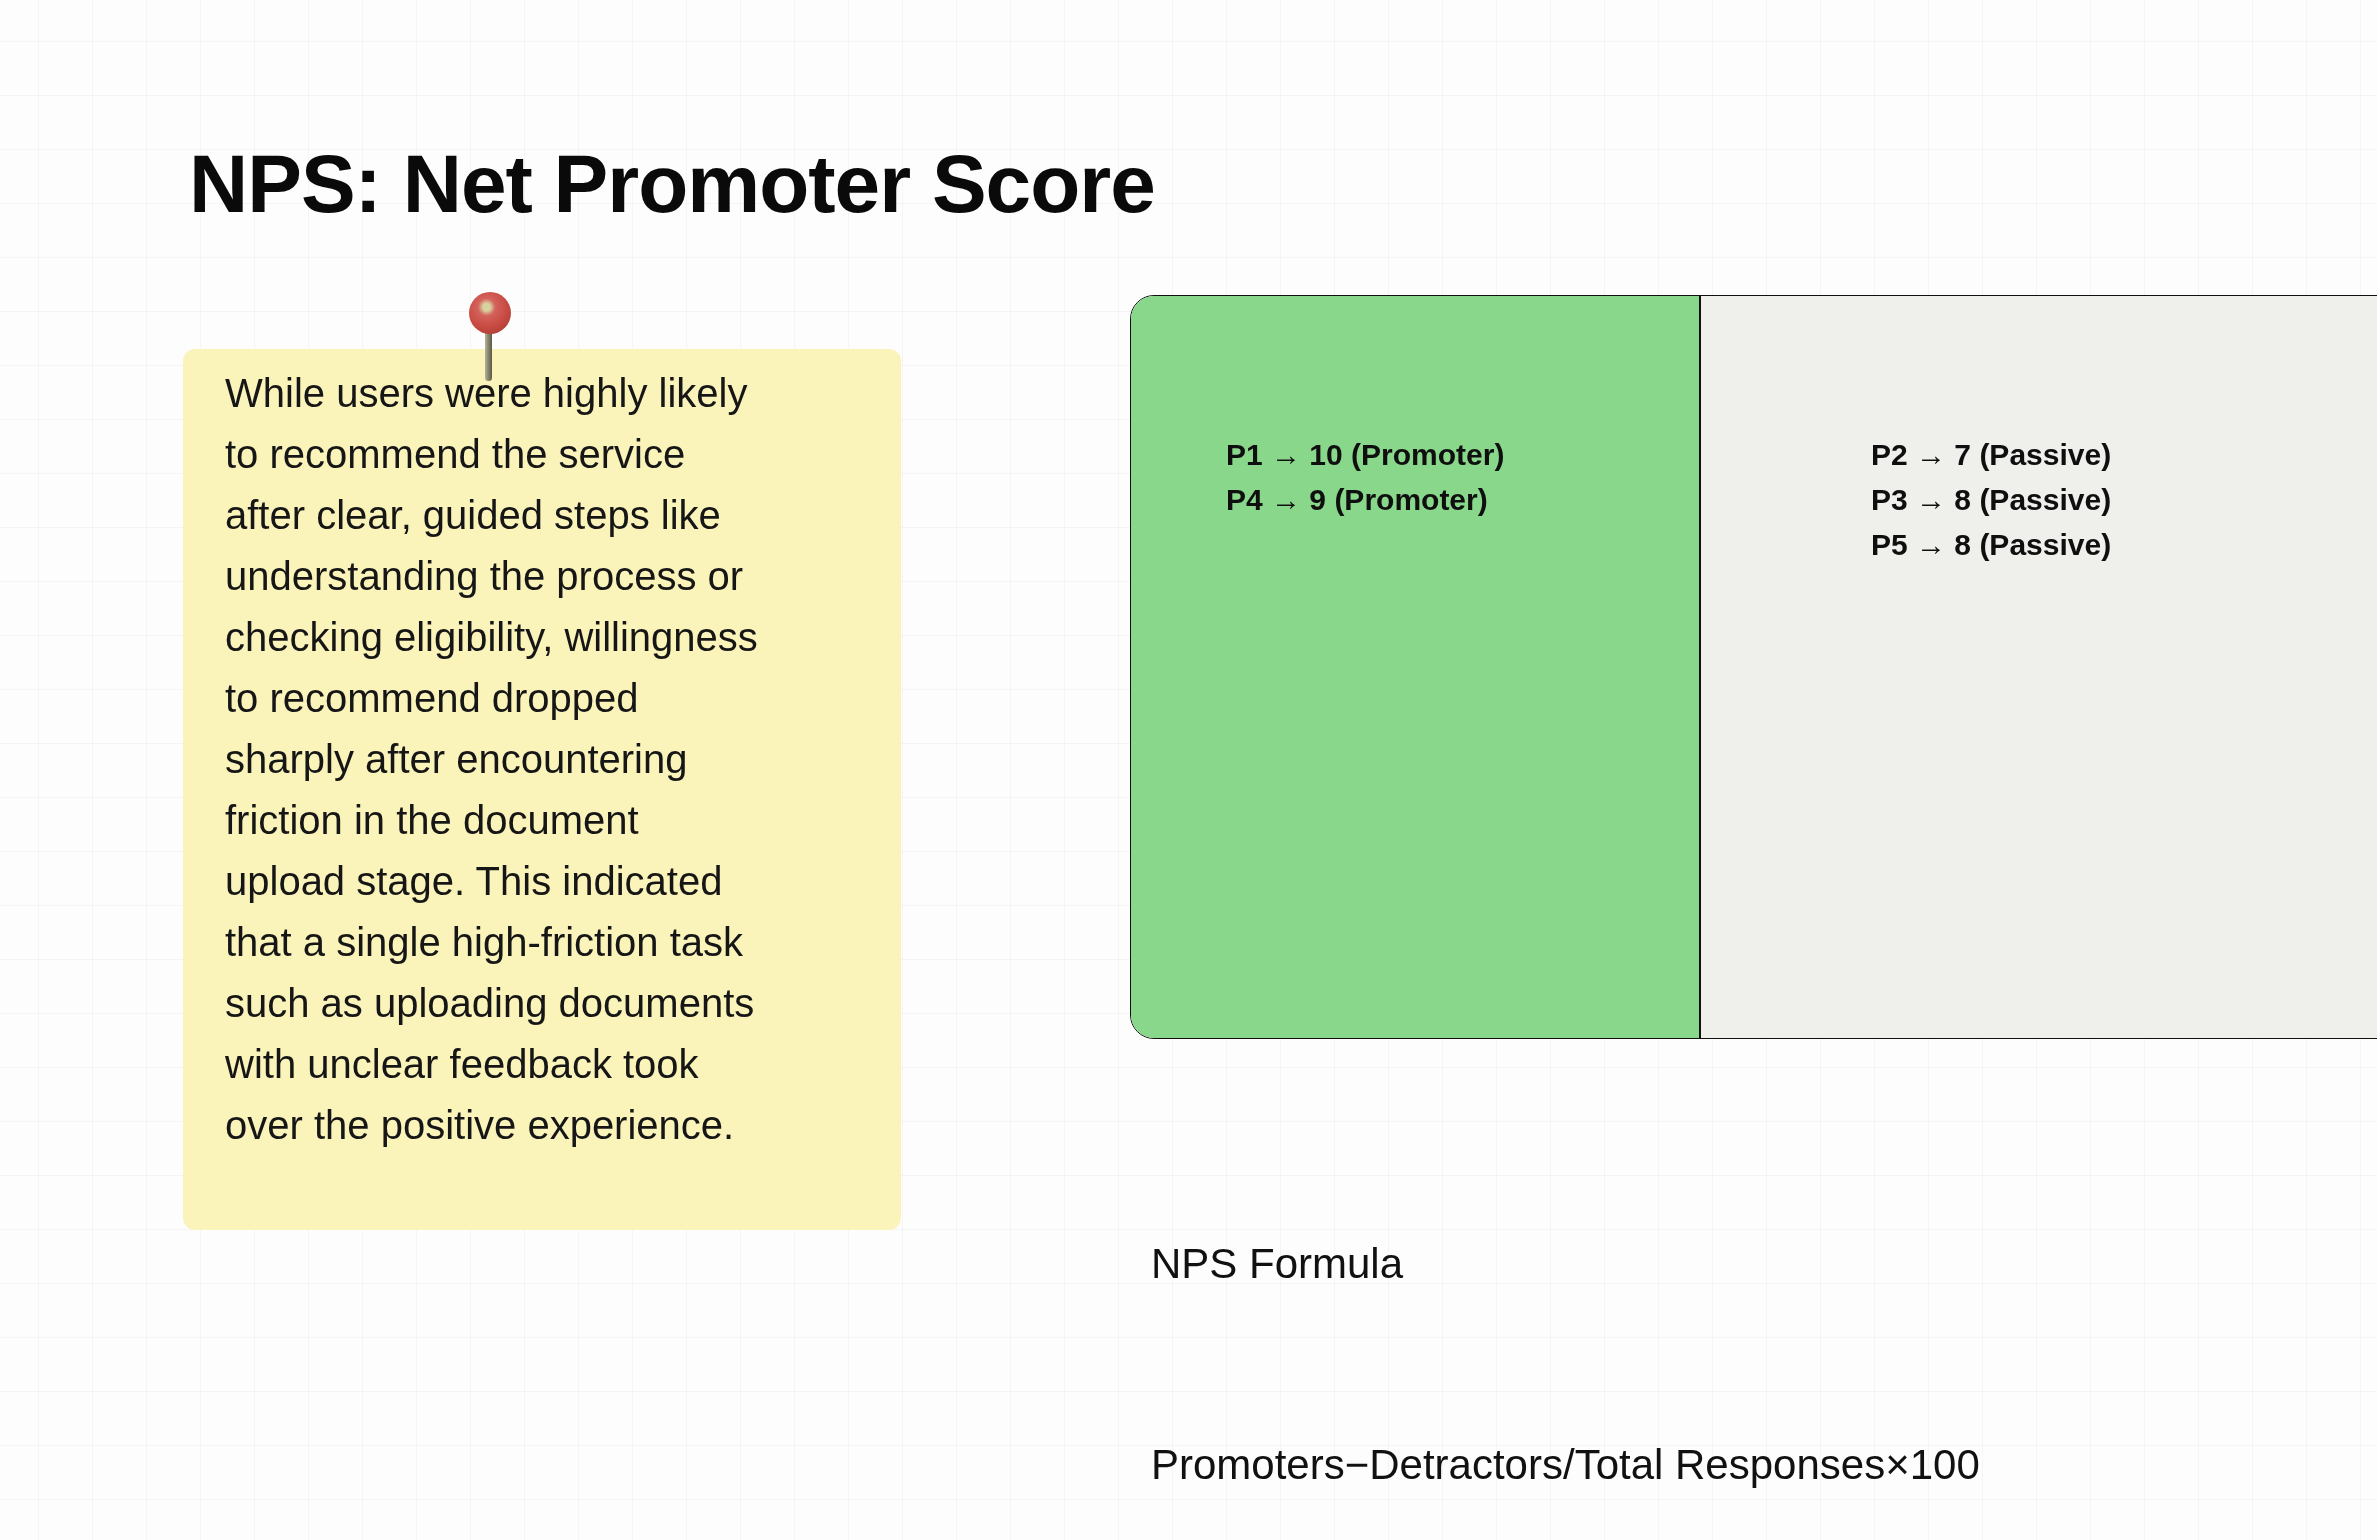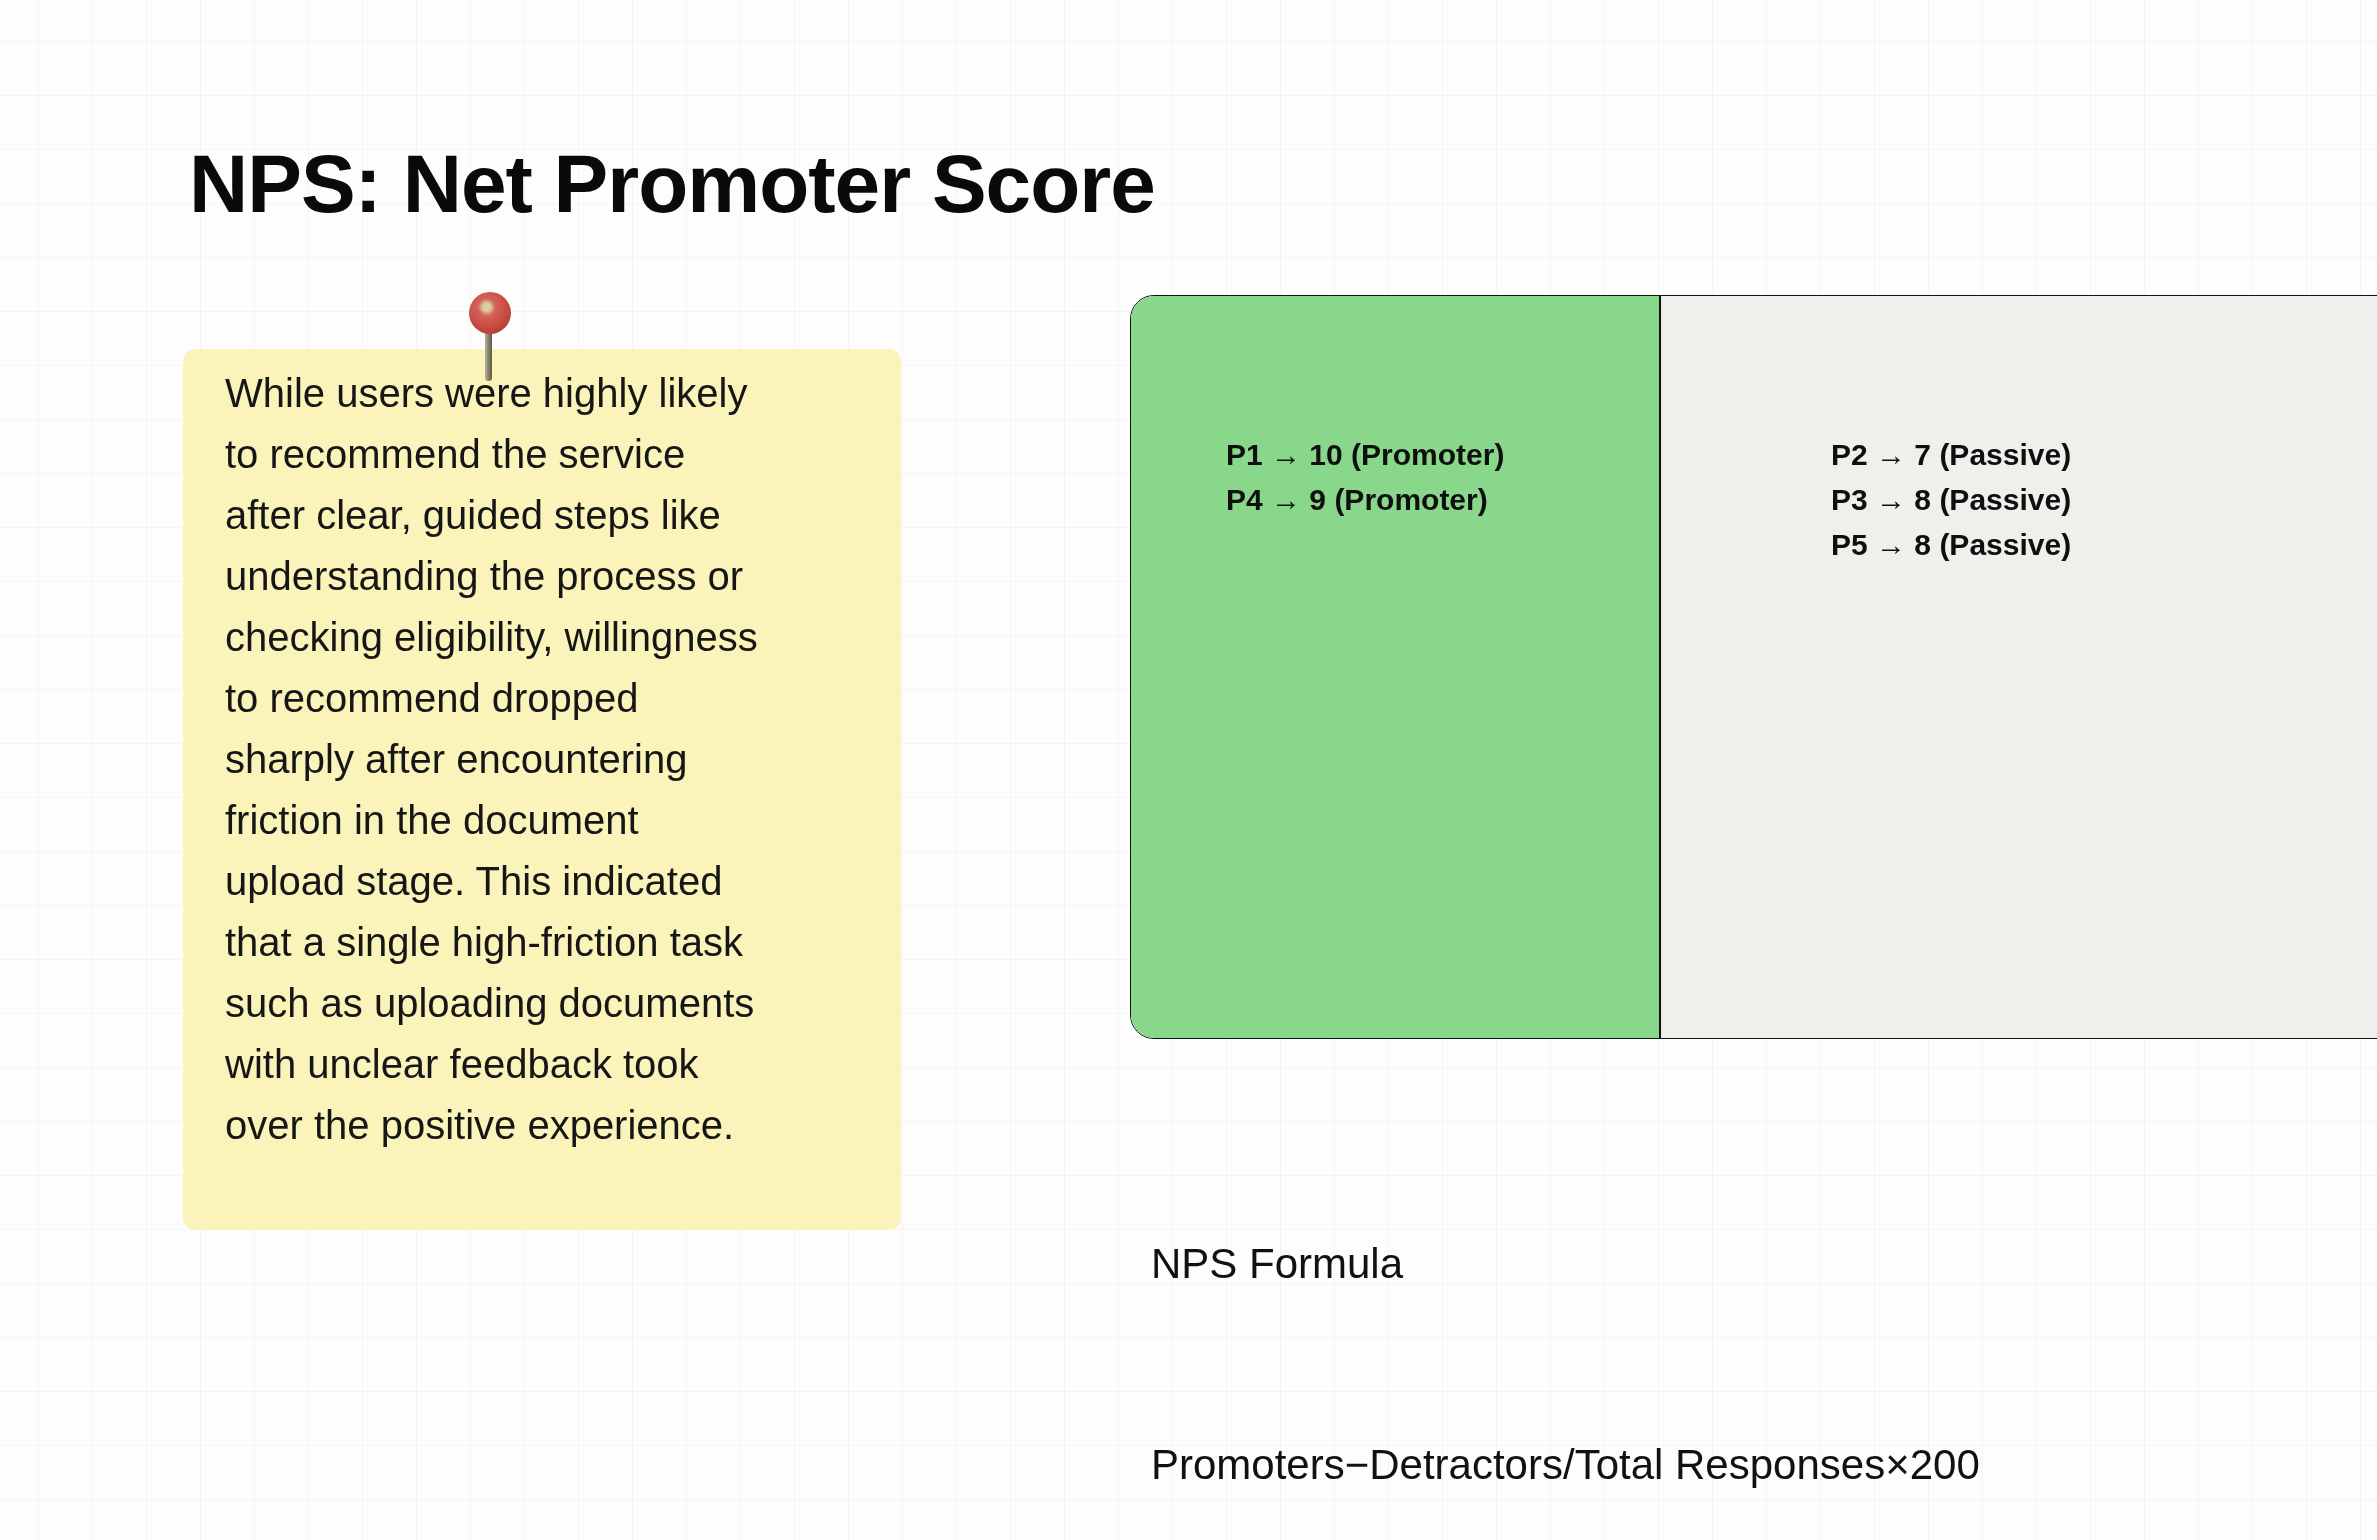--- a/index.html
+++ b/index.html
@@ -90,21 +90,21 @@
     height:744px;
     border:1.9px solid #101010;
     border-radius:24px;
     box-sizing:border-box;
     display:flex;
     overflow:hidden;
     z-index:1;
   }
   .panel-section{height:100%;box-sizing:border-box;}
   .panel-section.promoters{
-    width:530px;
+    width:570px;
     background:#88D78B;
     border-right:2.4px solid #101010;
     flex:none;
   }
   .panel-section.passives{
     flex:1;
     background:#EFEFEC;
   }
   .panel-text{
     font-size:30px;
@@ -161,18 +161,18 @@
     </div>
     <div class="panel-section passives">
       <div class="panel-text">P2 → 7 (Passive)
 P3 → 8 (Passive)
 P5 → 8 (Passive)</div>
     </div>
   </div>
 
   <div class="formula">
     <div>NPS Formula</div>
-    <div>Promoters−Detractors/Total Responses×200</div>
+    <div>Promoters−Detractors/Total Responses×100</div>
     
   </div>
 
 </div>
 
 
 </body></html>

